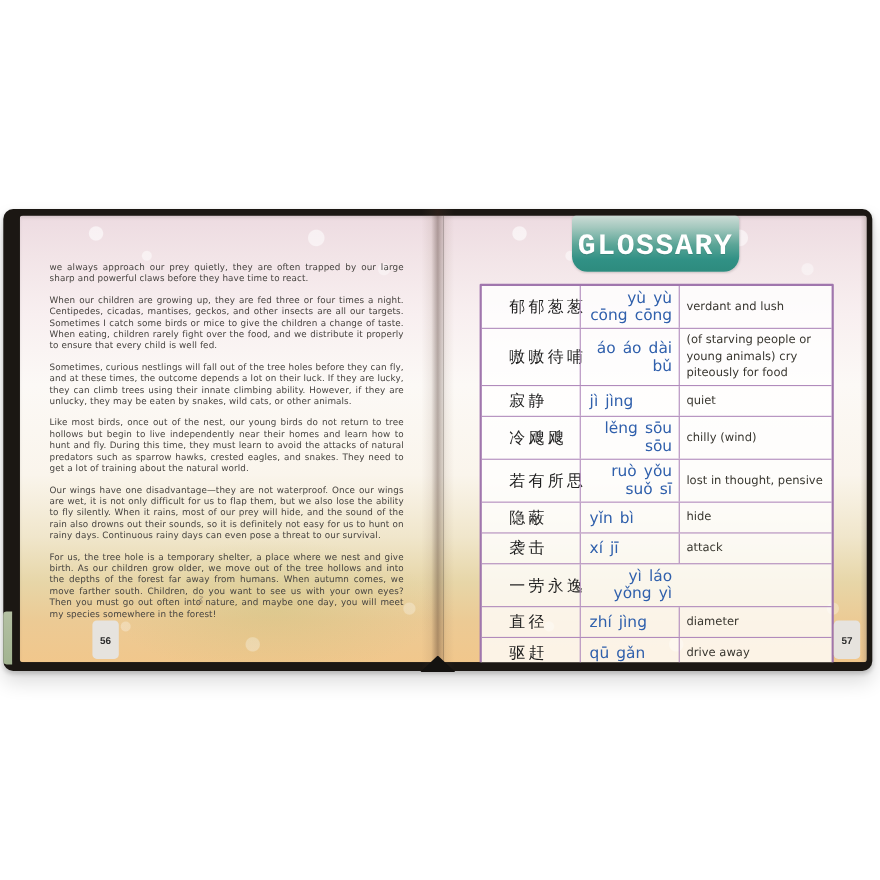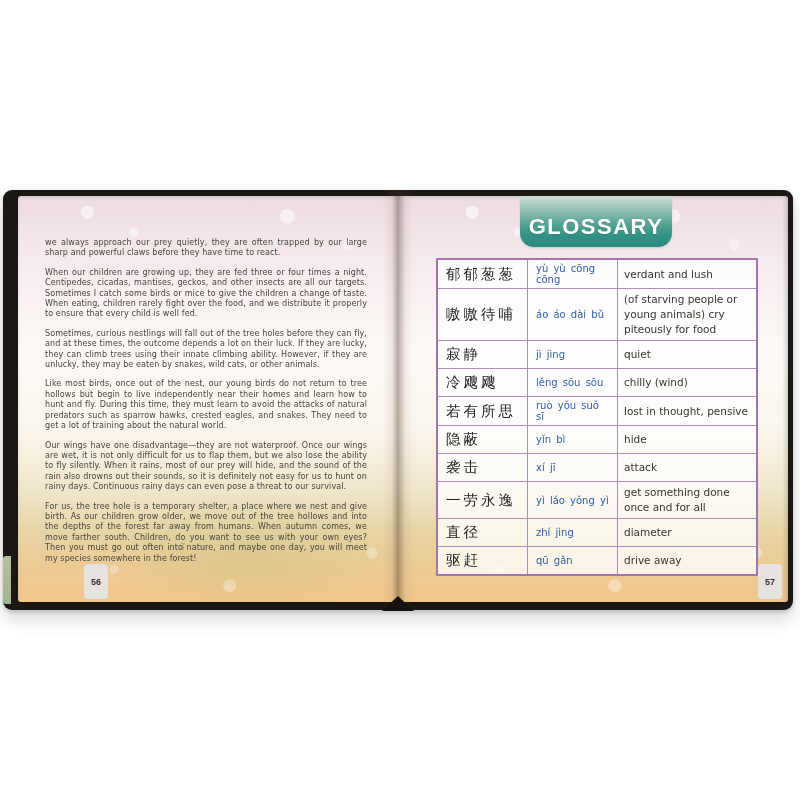--- a/index.html
+++ b/index.html
@@ -80,42 +80,42 @@
 
   
   .glossary-header{
     position:absolute;left:117px;top:0;width:152px;height:51px;
     border-radius:4px 4px 14px 14px;
     background:linear-gradient(180deg,#ccdcd6 0%,#a2c7bd 22%,#5ba597 52%,#319185 78%,#2d8b7e 100%);
     display:flex;align-items:flex-end;justify-content:center;
     box-shadow:0 1px 2px rgba(0,0,0,.15);
   }
   .glossary-header span{
-    color:#ffffff;font-weight:bold;font-size:22px;letter-spacing:1.5px;
-    font-family:Liberation Sans, sans-serif;
+    color:#ffffff;font-weight:bold;font-size:27px;letter-spacing:1.5px;
+    font-family:Liberation Mono, monospace;
     padding-bottom:7px;text-shadow:0 1px 1px rgba(0,0,0,.12);
   }
 
   
   .glossary-table{
     position:absolute;left:33px;top:62px;width:322px;
     background:rgba(255,255,255,.78);
     border:2px solid #a076ad;border-radius:1px;
     display:flex;flex-direction:column;
     box-sizing:border-box;
   }
   .g-row{display:grid;grid-template-columns:89px 90px 1fr;min-height:27px;}
   .g-row + .g-row{border-top:1px solid #b18bbc;}
   .g-cell{display:flex;align-items:center;box-sizing:border-box;padding:3px 6px;}
   .g-cell + .g-cell{border-left:1px solid #b18bbc;}
   .hanzi{
     font-family:"DejaVu Serif", serif;
-    font-size:14.5px;letter-spacing:3px;color:#1f1f1f;padding-left:8px;white-space:nowrap;
+    font-size:14.5px;letter-spacing:3px;color:#1f1f1f;padding-left:25px;white-space:nowrap;
   }
-  .pinyin{font-size:10px;color:#3060ac;word-spacing:2px;padding-left:8px;}
+  .pinyin{font-size:14px;color:#3060ac;word-spacing:2px;padding-left:8px;text-align:right;}
   .meaning{font-size:10.5px;color:#38362f;line-height:15px;}
 </style>
 </head>
 <body>
 
 <div class="book">
   <div class="cover-sliver"></div>
 
   <div class="pages">
 
@@ -168,21 +168,20 @@
           <div class="g-cell meaning">hide</div>
         </div>
           <div class="g-row">
           <div class="g-cell hanzi">袭击</div>
           <div class="g-cell pinyin">xí jī</div>
           <div class="g-cell meaning">attack</div>
         </div>
           <div class="g-row">
           <div class="g-cell hanzi">一劳永逸</div>
           <div class="g-cell pinyin">yì láo yǒng yì</div>
-          <div class="g-cell meaning">get something done once and for all</div>
         </div>
           <div class="g-row">
           <div class="g-cell hanzi">直径</div>
           <div class="g-cell pinyin">zhí jìng</div>
           <div class="g-cell meaning">diameter</div>
         </div>
           <div class="g-row">
           <div class="g-cell hanzi">驱赶</div>
           <div class="g-cell pinyin">qū gǎn</div>
           <div class="g-cell meaning">drive away</div>

